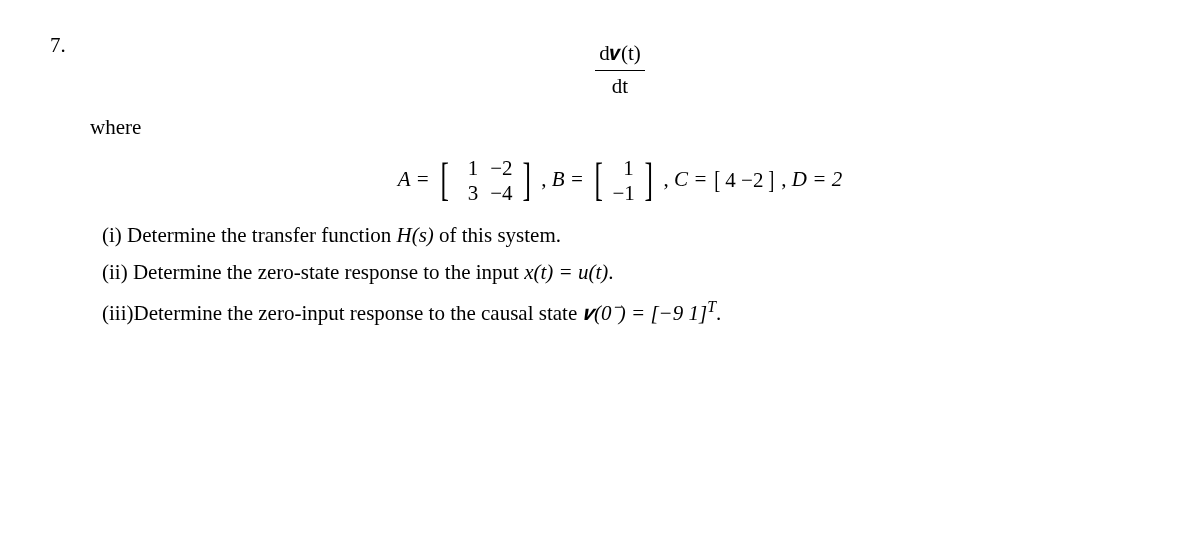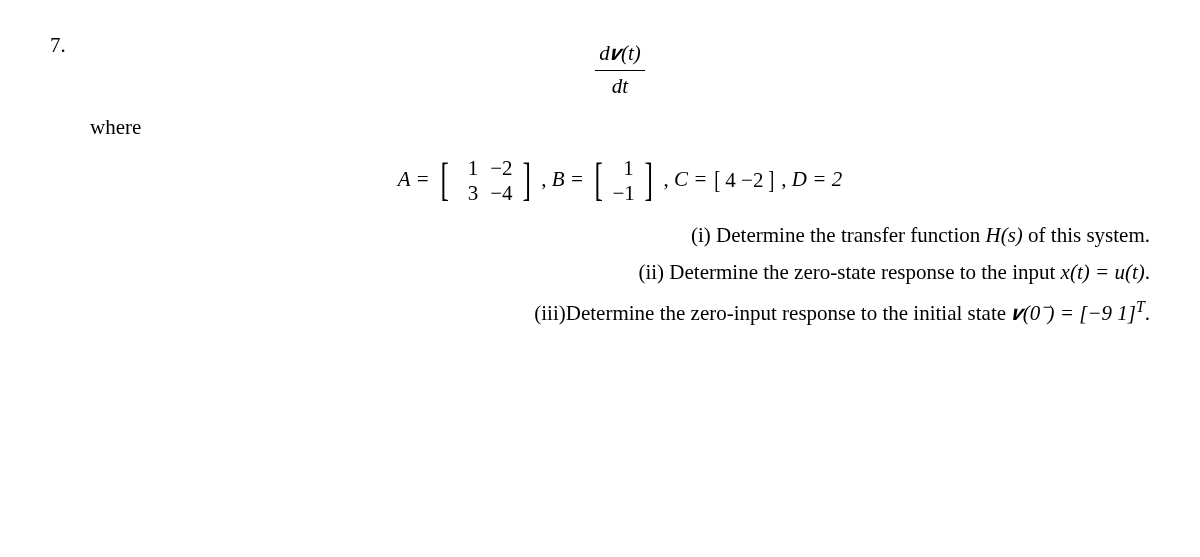--- a/index.html
+++ b/index.html
@@ -21,21 +21,20 @@
     .num {
       width: 40px;
       flex-shrink: 0;
     }
     .content {
       flex: 1;
     }
     .eq-block {
       text-align: center;
       margin: 8px 0 10px 0;
-      font-style: italic;
     }
     .eq-row {
       margin: 2px 0;
     }
     .frac {
       display: inline-block;
       vertical-align: middle;
       text-align: center;
       margin: 0 4px;
     }
@@ -83,23 +82,22 @@
     .rowmat {
       display: inline-flex;
       align-items: center;
       vertical-align: middle;
     }
     .rowmat .lbracket, .rowmat .rbracket {
       font-size: 26px;
       transform: scaleX(0.7);
     }
     .indent {
-      margin-left: 6px;
+      margin-left: 12px;
       margin-top: 6px;
-      text-align: right;
     }
     .var { font-style: italic; }
     .upright { font-style: normal; }
     sup { font-size: 0.75em; font-style: italic; }
   </style>
 </head>
 <body>
 
 <div class="problem">
   <div class="num">7.</div>
@@ -153,17 +151,17 @@
 
     <div class="indent">
       <span>(i)</span><span>  Determine the transfer function </span><span class="var">H(s)</span><span> of this system.</span>
     </div>
 
     <div class="indent">
       <span>(ii)</span><span> Determine the zero-state response to the input </span><span class="var">x(t) = u(t)</span><span>.</span>
     </div>
 
     <div class="indent">
-      <span>(iii)</span><span>Determine the zero-input response to the initial state </span><span class="var"><span>𝒗(0⁻) = [−9   1]</span><sup>T</sup></span><span>.</span>
+      <span>(iii)</span><span>Determine the zero-input response to the causal state </span><span class="var"><span>𝒗(0⁻) = [−9   1]</span><sup>T</sup></span><span>.</span>
     </div>
 
   </div>
 </div>
 
 </body></html>

